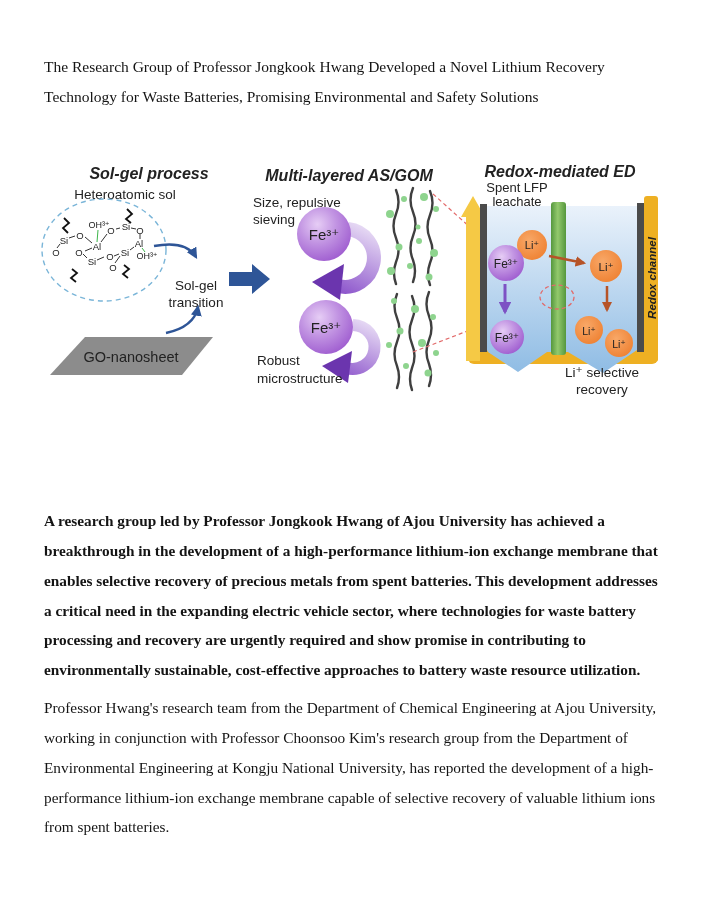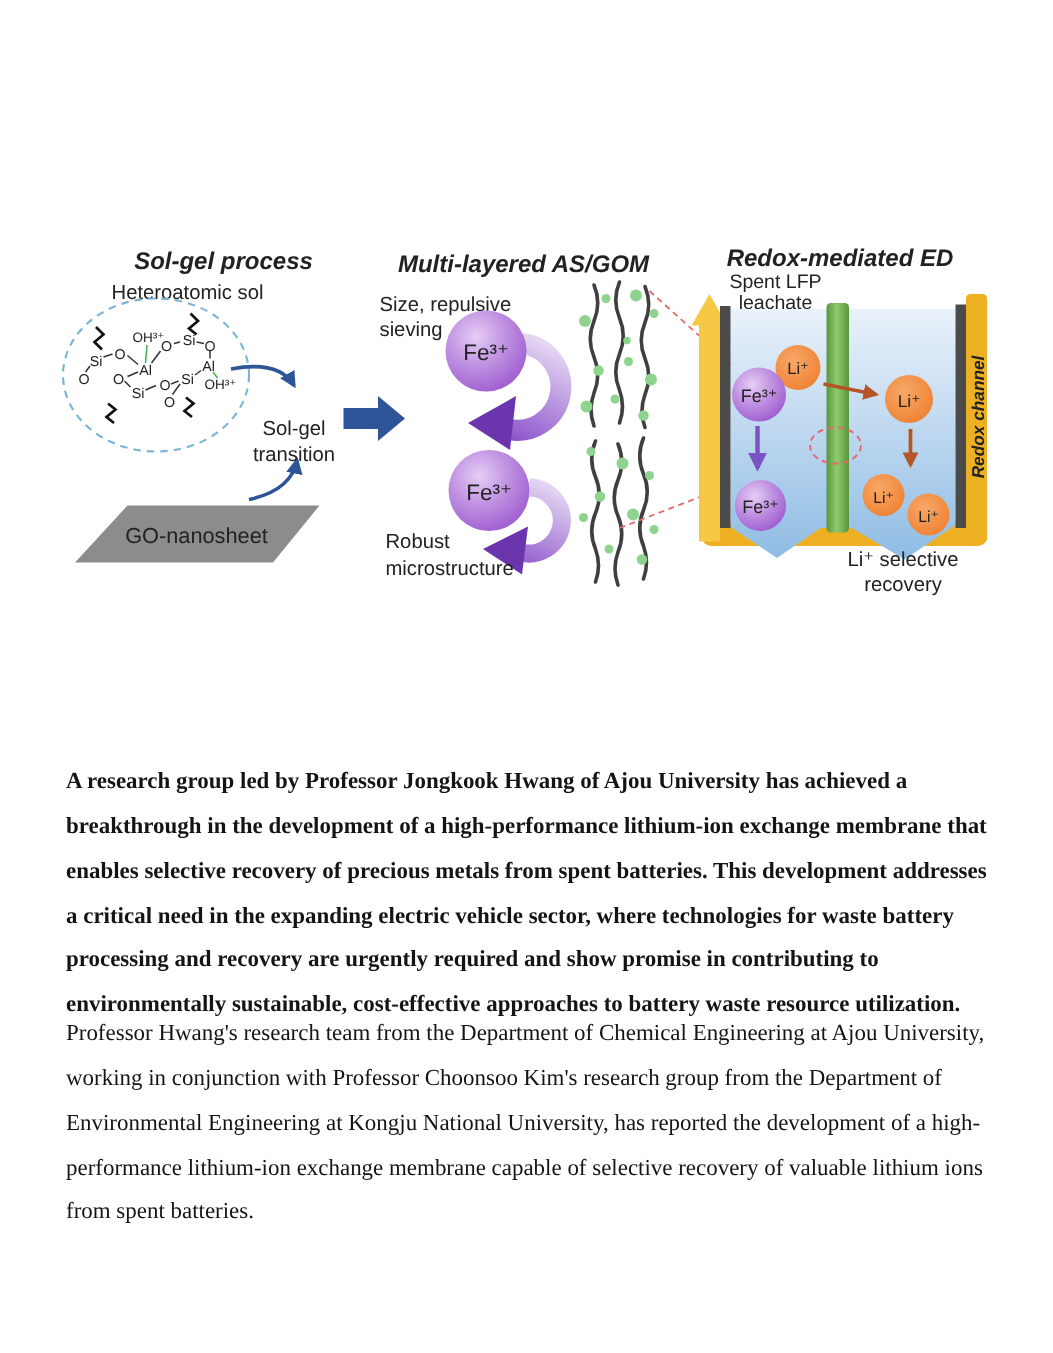--- a/index.html
+++ b/index.html
@@ -4,27 +4,28 @@
 <style>
   html,body { margin:0; padding:0; background:#ffffff; }
   .page { position:relative; width:702px; height:902px; background:#fff;
           font-family:"Liberation Serif","DejaVu Serif",serif; color:#141414; overflow:hidden; }
   .title { position:absolute; left:44px; top:52px; width:608px;
            font-size:15.5px; line-height:30px; }
   .figure { position:absolute; left:38px; top:152px; }
   .fig-sans text { font-family:"Liberation Sans","DejaVu Sans",sans-serif; fill:#222; }
   .para { position:absolute; left:44px; width:616px; font-size:15.3px; line-height:29.8px; }
   .p1 { top:491px;font-weight:bold; }
-  .p2 { top:659px; }
+  .p2 { top:678px; }
 </style>
 </head>
 <body>
 
 <div class="page">
 
+  <div class="title">The Research Group of Professor Jongkook Hwang Developed a Novel Lithium Recovery Technology for Waste Batteries, Promising Environmental and Safety Solutions</div>
 
   <svg class="figure fig-sans" width="632" height="246" viewBox="38 152 632 246" xmlns="http://www.w3.org/2000/svg">
     <defs>
       <radialGradient id="feGrad" cx="38%" cy="32%" r="78%">
         <stop offset="0%" stop-color="#e6cdf5"></stop>
           <stop offset="45%" stop-color="#c193e2"></stop>
           <stop offset="100%" stop-color="#9a55cd"></stop>
       </radialGradient>
       <radialGradient id="liGrad" cx="40%" cy="35%" r="75%">
         <stop offset="0%" stop-color="#f8a868"></stop>

